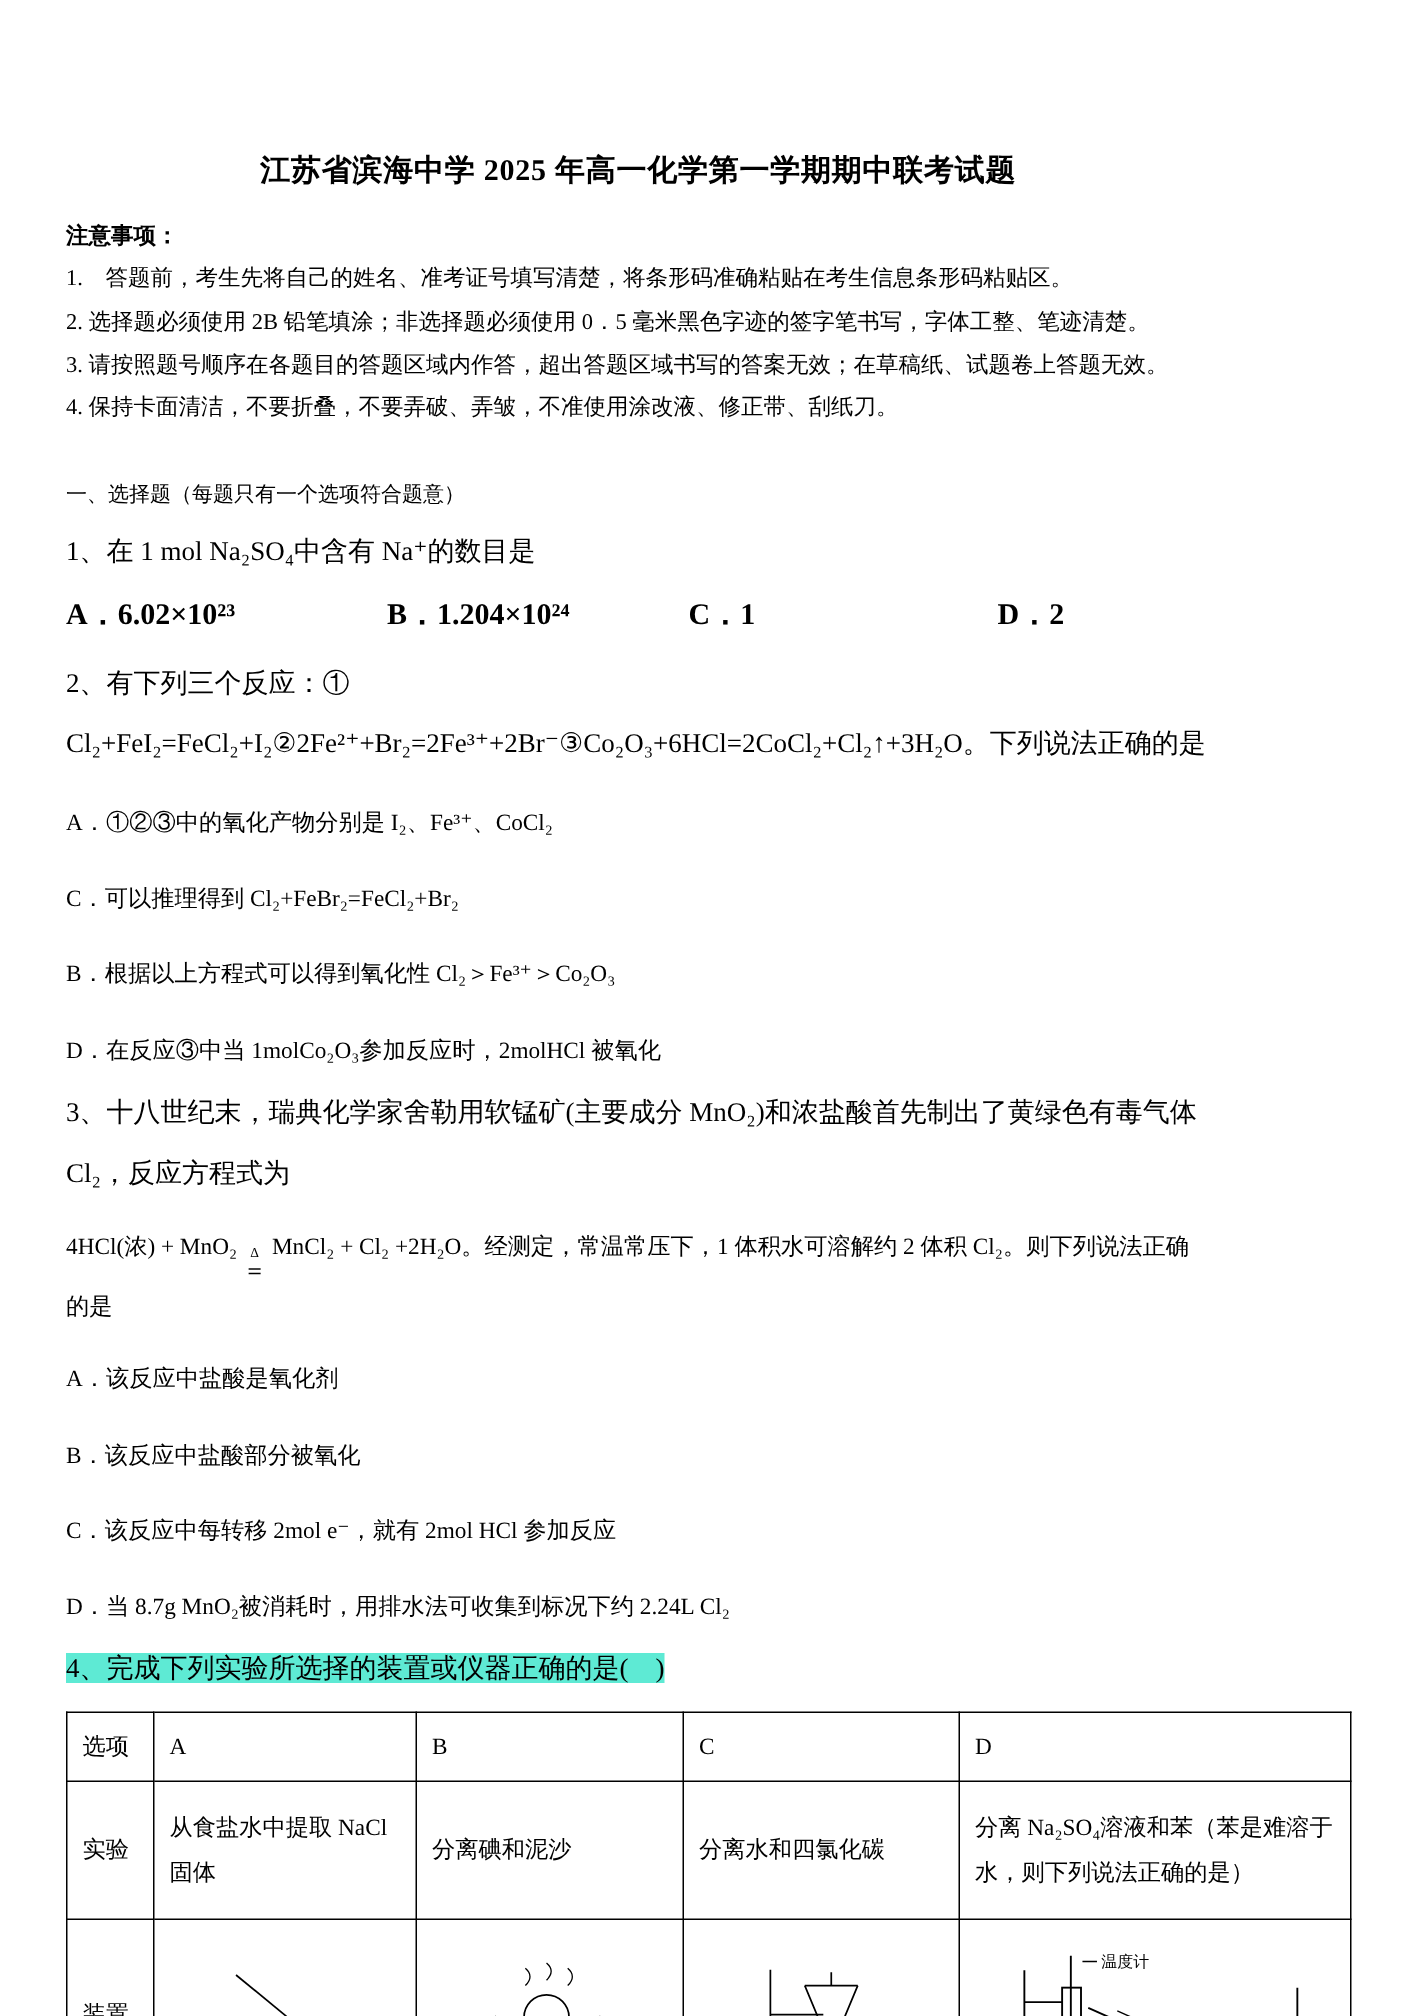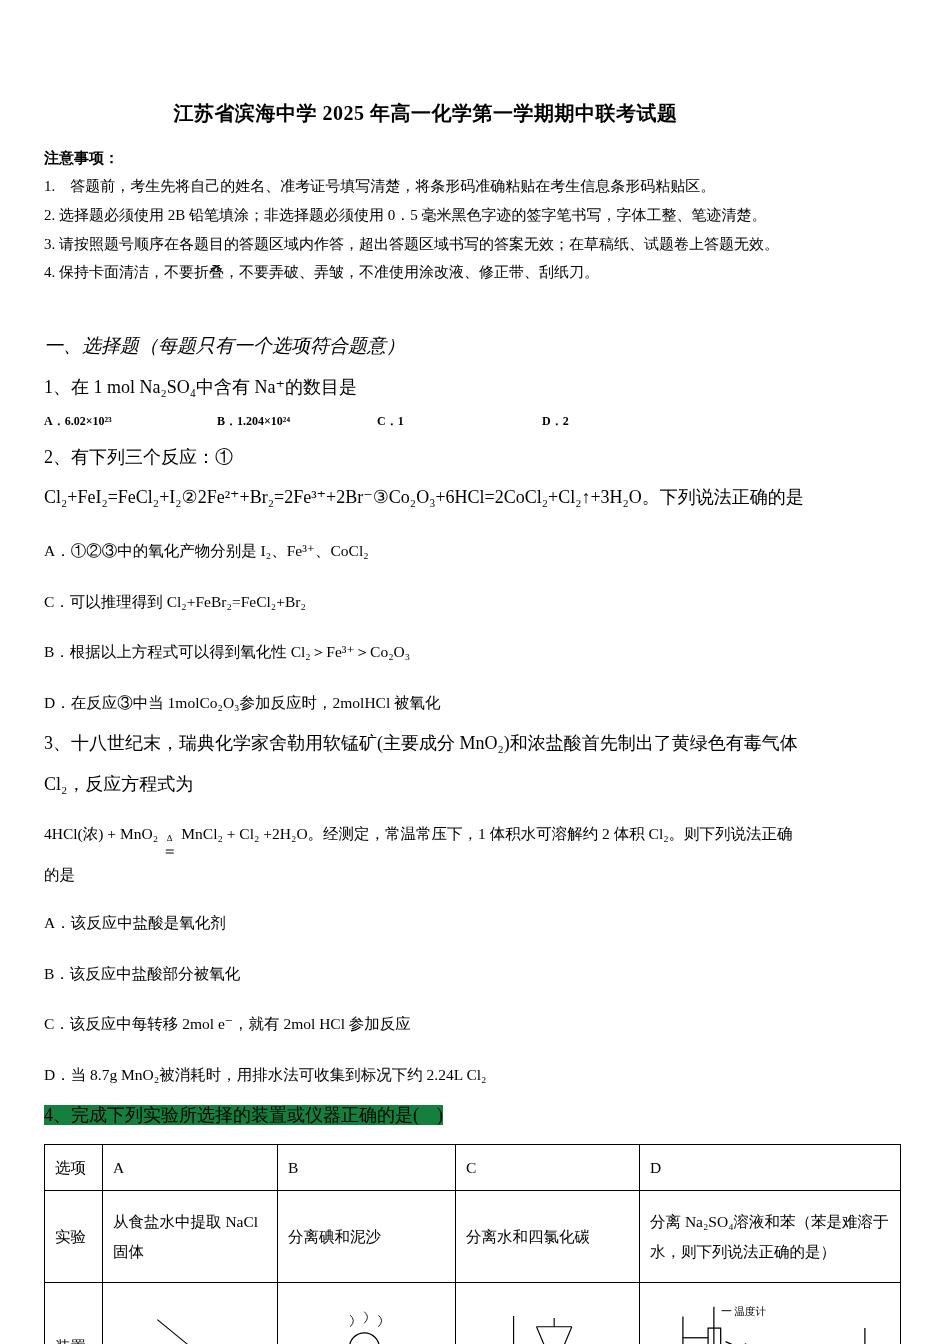--- a/index.html
+++ b/index.html
@@ -13,30 +13,30 @@
     padding:100px 40px 30px 44px;
     background:#fff;
     position:relative;
   }
   .title {
     text-align:center; font-size:20px; font-weight:bold;
     margin-bottom:18px; letter-spacing:0.5px;
   }
   .notice-heading { font-size:15px; font-weight:bold; line-height:1.8; }
   .notice-line { font-size:15px; line-height:1.92; white-space:pre-wrap; }
-  .section-heading { font-size:19px; margin-top:40px; line-height:2.0;font-style:italic; }
+  .section-heading { font-size:14px; margin-top:30px; line-height:2.0; }
   .q-text { font-size:18px; line-height:2.25; white-space:pre-wrap; }
   .q-opt-line { font-size:15.5px; line-height:2.25; white-space:pre-wrap;margin-top:16px; }
-  .q1-options { display:flex; font-weight:bold; font-size:12px; line-height:2.25; }
+  .q1-options { display:flex; font-weight:bold; font-size:20px; line-height:2.25;gap:41px; }
   .q1-opt { display:inline-block; }
   .q1-opt.w0 { width:173px; } .q1-opt.w1 { width:160px; } .q1-opt.w2 { width:165px; }
   .eq-line { font-size:15.5px; line-height:2.0; margin-top:14px; margin-bottom:4px; white-space:pre-wrap; }
   .eq-stack { display:inline-flex; flex-direction:column; align-items:center; line-height:1; vertical-align:-2px; }
   .eq-delta { font-size:9px; line-height:1; }
-  .highlight { background:#15803d; }
+  .highlight { background:#5eead4; }
   table.q-table { border-collapse:collapse; table-layout:fixed; width:856px; margin-top:8px; }
   .q-table td {
     border:1px solid #000; font-size:15.5px;
     padding:8px 10px; vertical-align:middle; line-height:1.9;
     overflow:hidden;
   }
   .q-table tr.hdr td { height:46px; }
   .q-table tr.expr td { height:92px; }
   .q-table tr.appa td { height:188px; }
   .q-table svg { display:block; margin:2px auto; }

